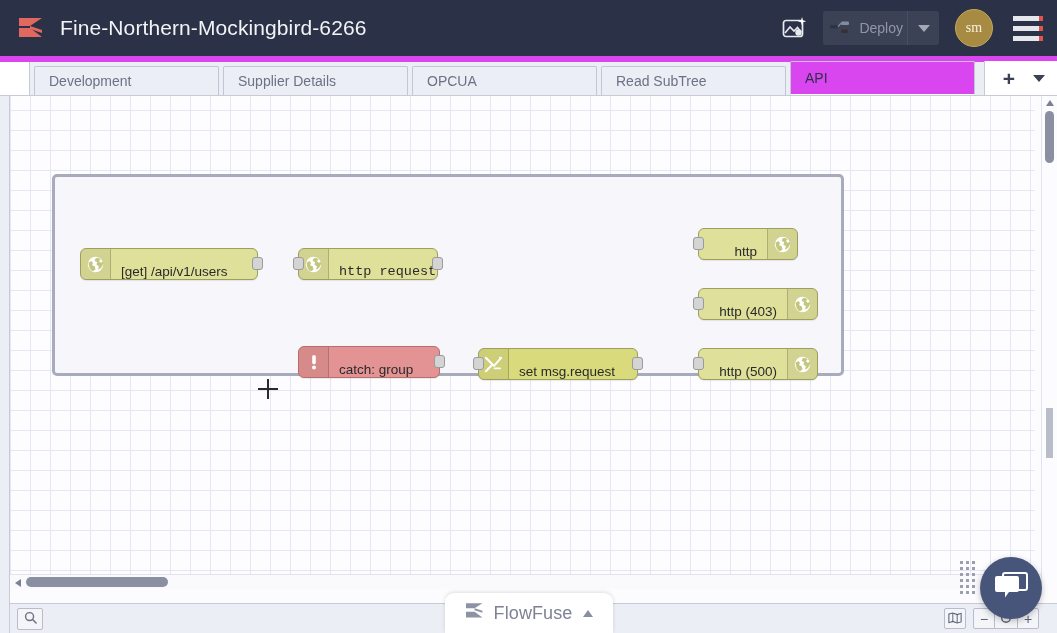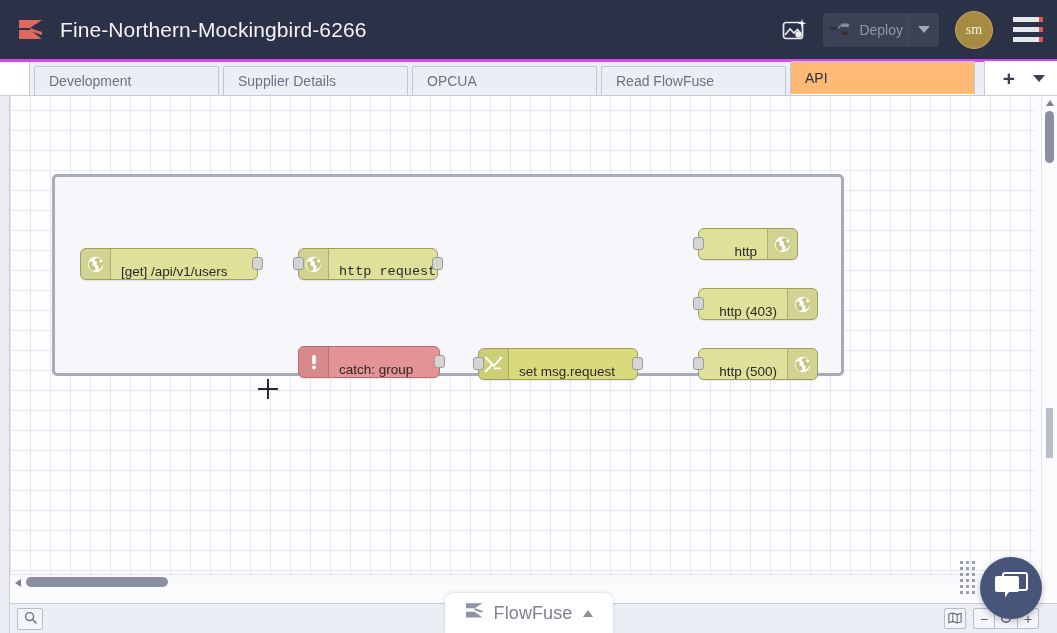--- a/index.html
+++ b/index.html
@@ -10,21 +10,21 @@
     font-family: "Liberation Sans", sans-serif;
     background: #ffffff;
   }
   #app { position: relative; width: 1057px; height: 633px; overflow: hidden; }
 
   
   .header {
     position: absolute; top: 0; left: 0; width: 1057px; height: 62px;
     background: #2b3147;
     display: flex; align-items: center;
-    border-bottom: 3px solid #d946ef;
+    border-bottom: 6px solid #d946ef;
   }
   .brand-logo { margin-left: 16px; width: 30px; height: 30px; position: relative; flex: 0 0 auto; }
   .brand-logo svg { display:block; }
   .app-title {
     color: #f2f3f5; font-size: 21px; margin-left: 14px;
     letter-spacing: .1px; white-space: nowrap;
   }
   .header-right { margin-left: auto; display: flex; align-items: center; gap: 0; padding-right: 14px; }
   .ai-icon-btn { width: 42px; height: 42px; display:flex; align-items:center; justify-content:center; cursor:pointer; }
   .deploy-btn {
@@ -58,21 +58,21 @@
   }
   .tab-left-stub { width: 30px; height: 33px; background:#fff; border-right:1px solid #c8cad6; }
   .tab {
     height: 29px; flex: 0 0 auto; width: 185px;
     background: #eceef5; border: 1px solid #c2c5d4; border-bottom: none;
     margin-left: 4px; display: flex; align-items: center;
     color: #6b7285; font-size: 14px; padding-left: 14px; cursor: pointer;
     border-radius: 2px 2px 0 0;
   }
   .tab.active {
-    background: #fdba74; color: #2b3147; height: 34px;
+    background: #d946ef; color: #2b3147; height: 34px;
     border-color: #c2c5d4; border-bottom: 1px solid #ffffff;
     position: relative; z-index: 3;
   }
   .tab-actions { margin-left: auto; display:flex; align-items:center; height:34px; padding-right:12px; gap:18px; background:#fff; padding-left:18px; border-left:1px solid #c8cad6; }
   .tab-plus { font-size: 21px; color: #3c4253; cursor: pointer; line-height: 1; font-weight: bold; }
   .tab-caret { width:0;height:0;border-left:6px solid transparent;border-right:6px solid transparent;border-top:7px solid #3c4253; cursor:pointer; }
 
   
   .canvas-wrap {
     position: absolute; top: 96px; left: 0; width: 1057px; height: 537px;
@@ -229,21 +229,21 @@
           <i></i>
       </div>
     </div>
   </div>
 
   <div class="tabbar">
     <div class="tab-left-stub"></div>
     <div class="tab">Development</div>
     <div class="tab">Supplier Details</div>
     <div class="tab">OPCUA</div>
-    <div class="tab">Read FlowFuse</div>
+    <div class="tab">Read SubTree</div>
     <div class="tab active">API</div>
     <div class="tab-actions">
       <div class="tab-plus">+</div>
       <div class="tab-caret"></div>
     </div>
   </div>
 
   <div class="canvas-wrap">
     <div class="canvas-left-gutter"></div>
 

